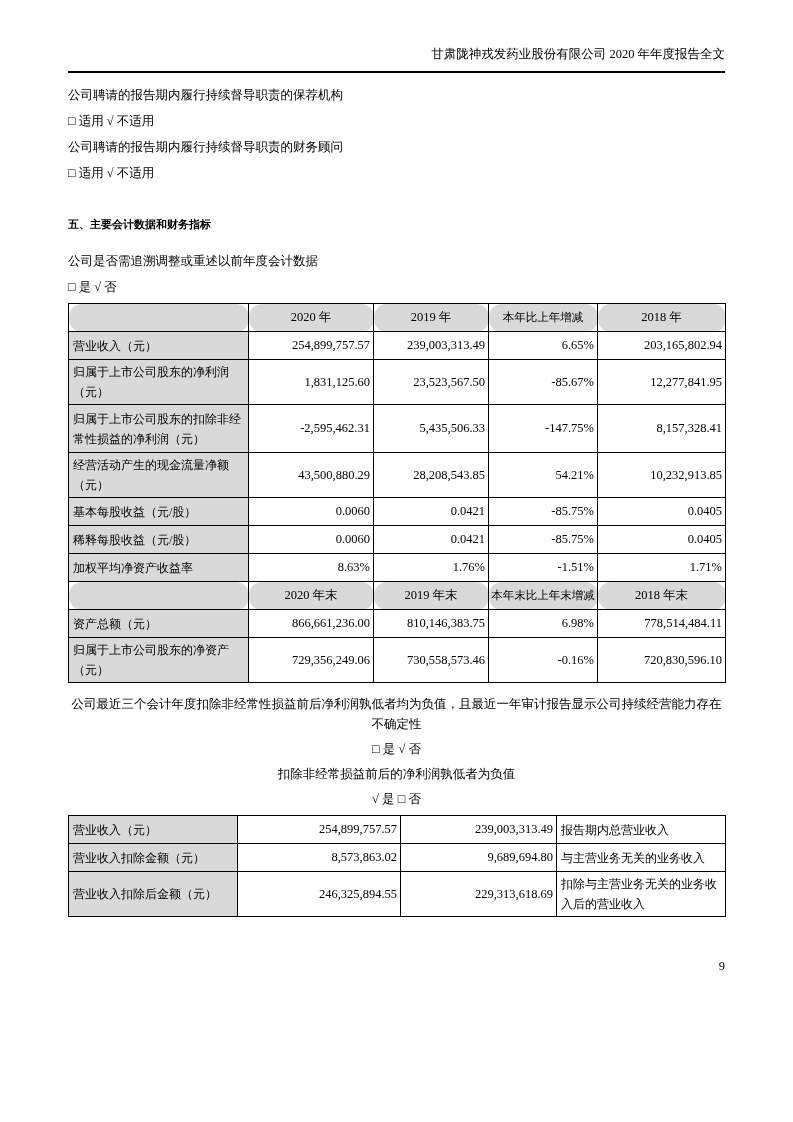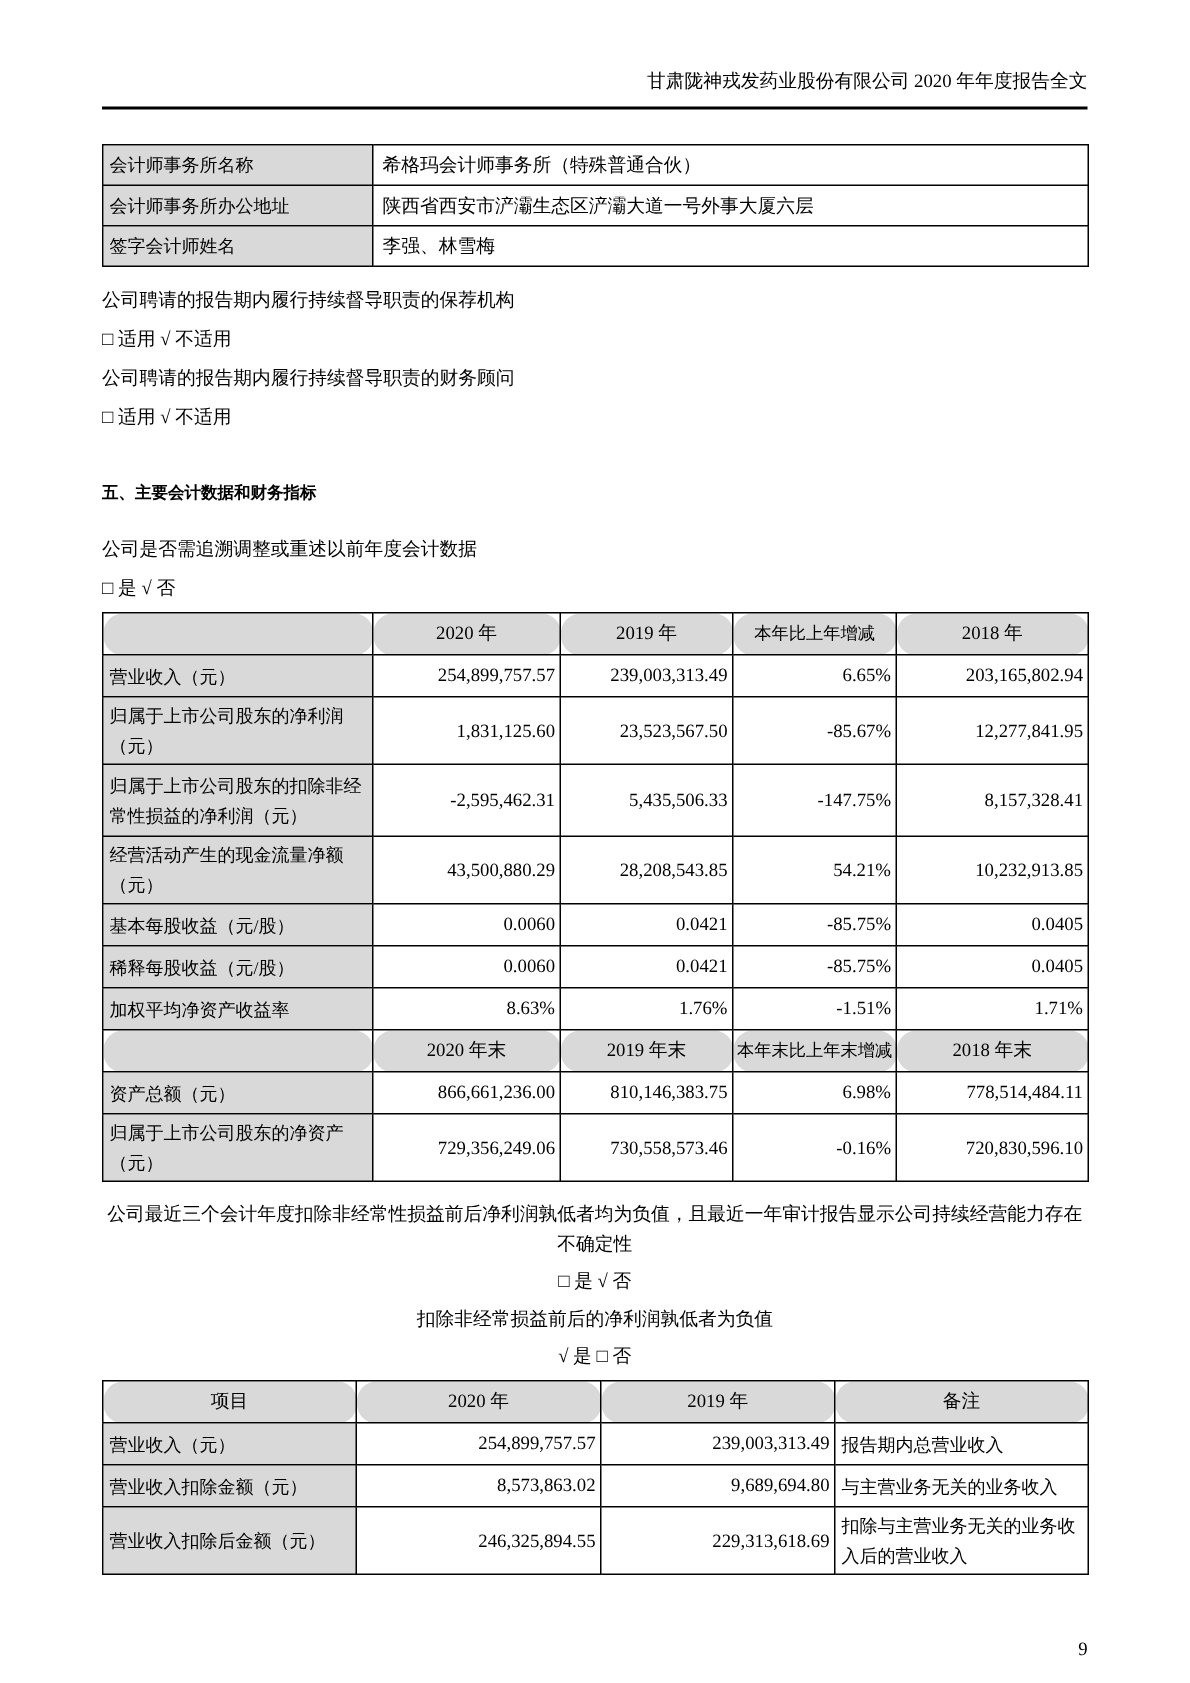--- a/index.html
+++ b/index.html
@@ -37,40 +37,20 @@
 </head>
 <body>
 
 <div class="page">
 
   <div class="page-header">
     <span>甘肃陇神戎发药业股份有限公司 2020 年年度报告全文</span>
   </div>
   <div class="rule"></div>
 
-  <table class="tbl1">
-    <colgroup>
-        <col style="width:180px">
-        <col style="width:477px">
-      </colgroup>
-    <tbody>
-      <tr class="h27">
-        <td class="lbl">会计师事务所名称</td>
-        <td class="val">希格玛会计师事务所（特殊普通合伙）</td>
-      </tr>
-      <tr class="h27">
-        <td class="lbl">会计师事务所办公地址</td>
-        <td class="val">陕西省西安市浐灞生态区浐灞大道一号外事大厦六层</td>
-      </tr>
-      <tr class="h27">
-        <td class="lbl">签字会计师姓名</td>
-        <td class="val">李强、林雪梅</td>
-      </tr>
-    </tbody>
-  </table>
 
   <div class="blk">
     <p class="body">公司聘请的报告期内履行持续督导职责的保荐机构</p>
     <p class="body">□ 适用 √ 不适用</p>
     <p class="body">公司聘请的报告期内履行持续督导职责的财务顾问</p>
     <p class="body">□ 适用 √ 不适用</p>
   </div>
 
   <h2 class="sec">五、主要会计数据和财务指标</h2>
 
@@ -175,26 +155,20 @@
 
   <table class="tbl3">
     <colgroup>
       <col style="width:169px">
         <col style="width:163px">
         <col style="width:156px">
         <col style="width:169px">
     </colgroup>
     <tbody>
       <tr class="h28">
-        <td class="hdr">项目</td>
-        <td class="hdr">2020 年</td>
-        <td class="hdr">2019 年</td>
-        <td class="hdr">备注</td>
-      </tr>
-      <tr class="h28">
         <td class="lbl">营业收入（元）</td>
         <td class="num">254,899,757.57</td>
         <td class="num">239,003,313.49</td>
         <td class="note">报告期内总营业收入</td>
       </tr>
       <tr class="h28">
         <td class="lbl">营业收入扣除金额（元）</td>
         <td class="num">8,573,863.02</td>
         <td class="num">9,689,694.80</td>
         <td class="note">与主营业务无关的业务收入</td>

